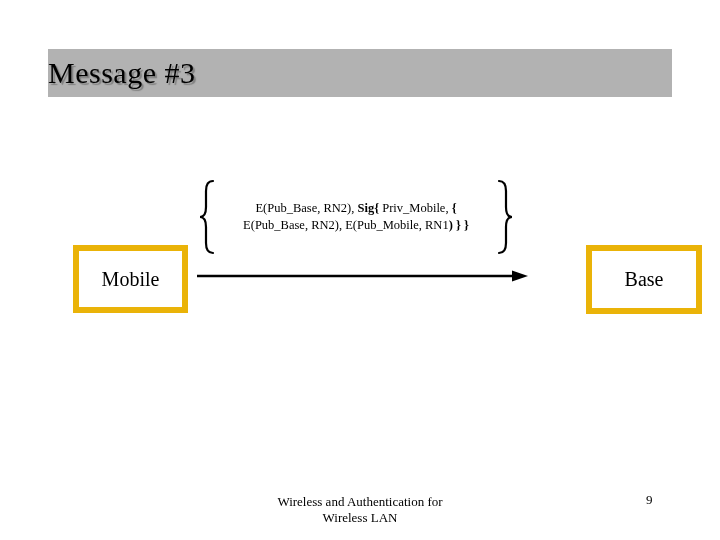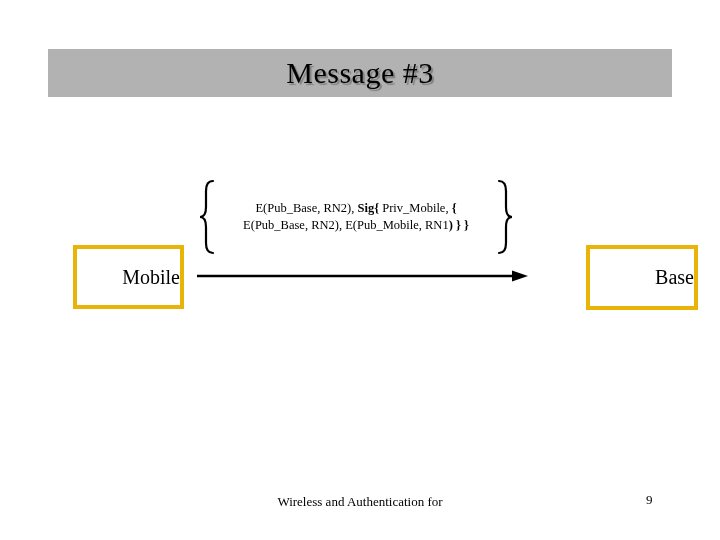--- a/index.html
+++ b/index.html
@@ -20,21 +20,21 @@
   
   .title-bar {
     position: absolute;
     left: 48px;
     top: 49px;
     width: 624px;
     height: 48px;
     background: #b2b2b2;
     display: flex;
     align-items: center;
-    justify-content: center;
+    justify-content: flex-start;
   }
   .title-text {
     font-size: 30px;
     font-weight: 400;
     color: #000000;
     text-shadow: 2px 2px 1px rgba(90, 90, 90, 0.55);
     letter-spacing: 0.5px;
   }
 
   
@@ -60,25 +60,25 @@
     line-height: 17px;
     white-space: nowrap;
   }
   .msg-text .b {
     font-weight: 700;
   }
 
   
   .node-box {
     position: absolute;
-    border: 4px solid #eab308;
+    border: 6px solid #eab308;
     background: #ffffff;
     display: flex;
     align-items: center;
-    justify-content: flex-end;
+    justify-content: center;
     font-size: 20px;
   }
   .node-mobile {
     left: 73px;
     top: 245px;
     width: 103px;
     height: 56px;
   }
   .node-base {
     left: 540px;
@@ -148,17 +148,18 @@
     <span>Base</span>
   </div>
 
   <svg class="arrow-svg" width="338" height="20" viewBox="0 0 338 20">
     <line x1="3" y1="10" x2="320" y2="10" stroke="#000000" stroke-width="2.4"></line>
     <polygon points="318,4.5 334,10 318,15.5" fill="#000000"></polygon>
   </svg>
 
   <div class="footer">
     <div>Wireless and Authentication for</div>
+    <div>Wireless LAN</div>
   </div>
 
   <div class="page-number">9</div>
 
 </div>
 
 </body></html>

